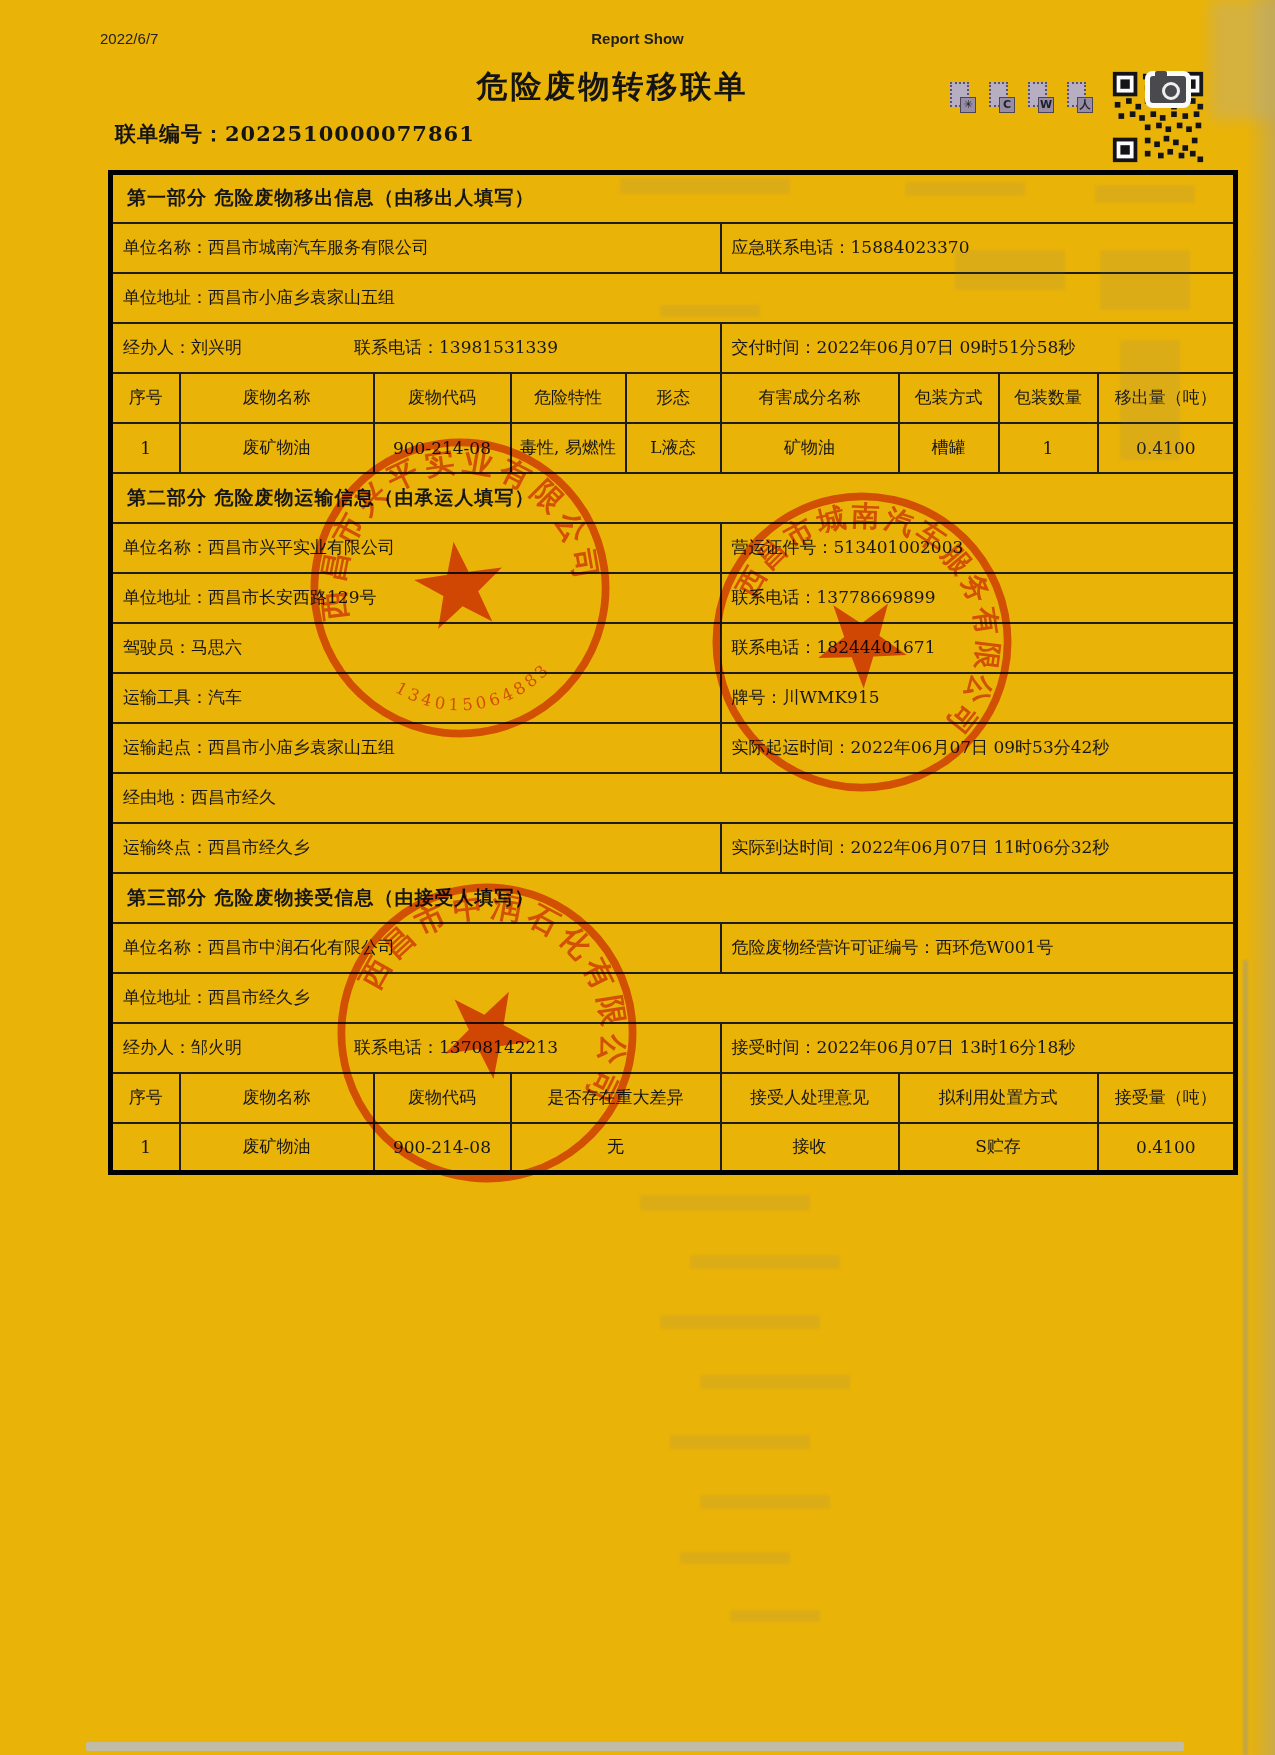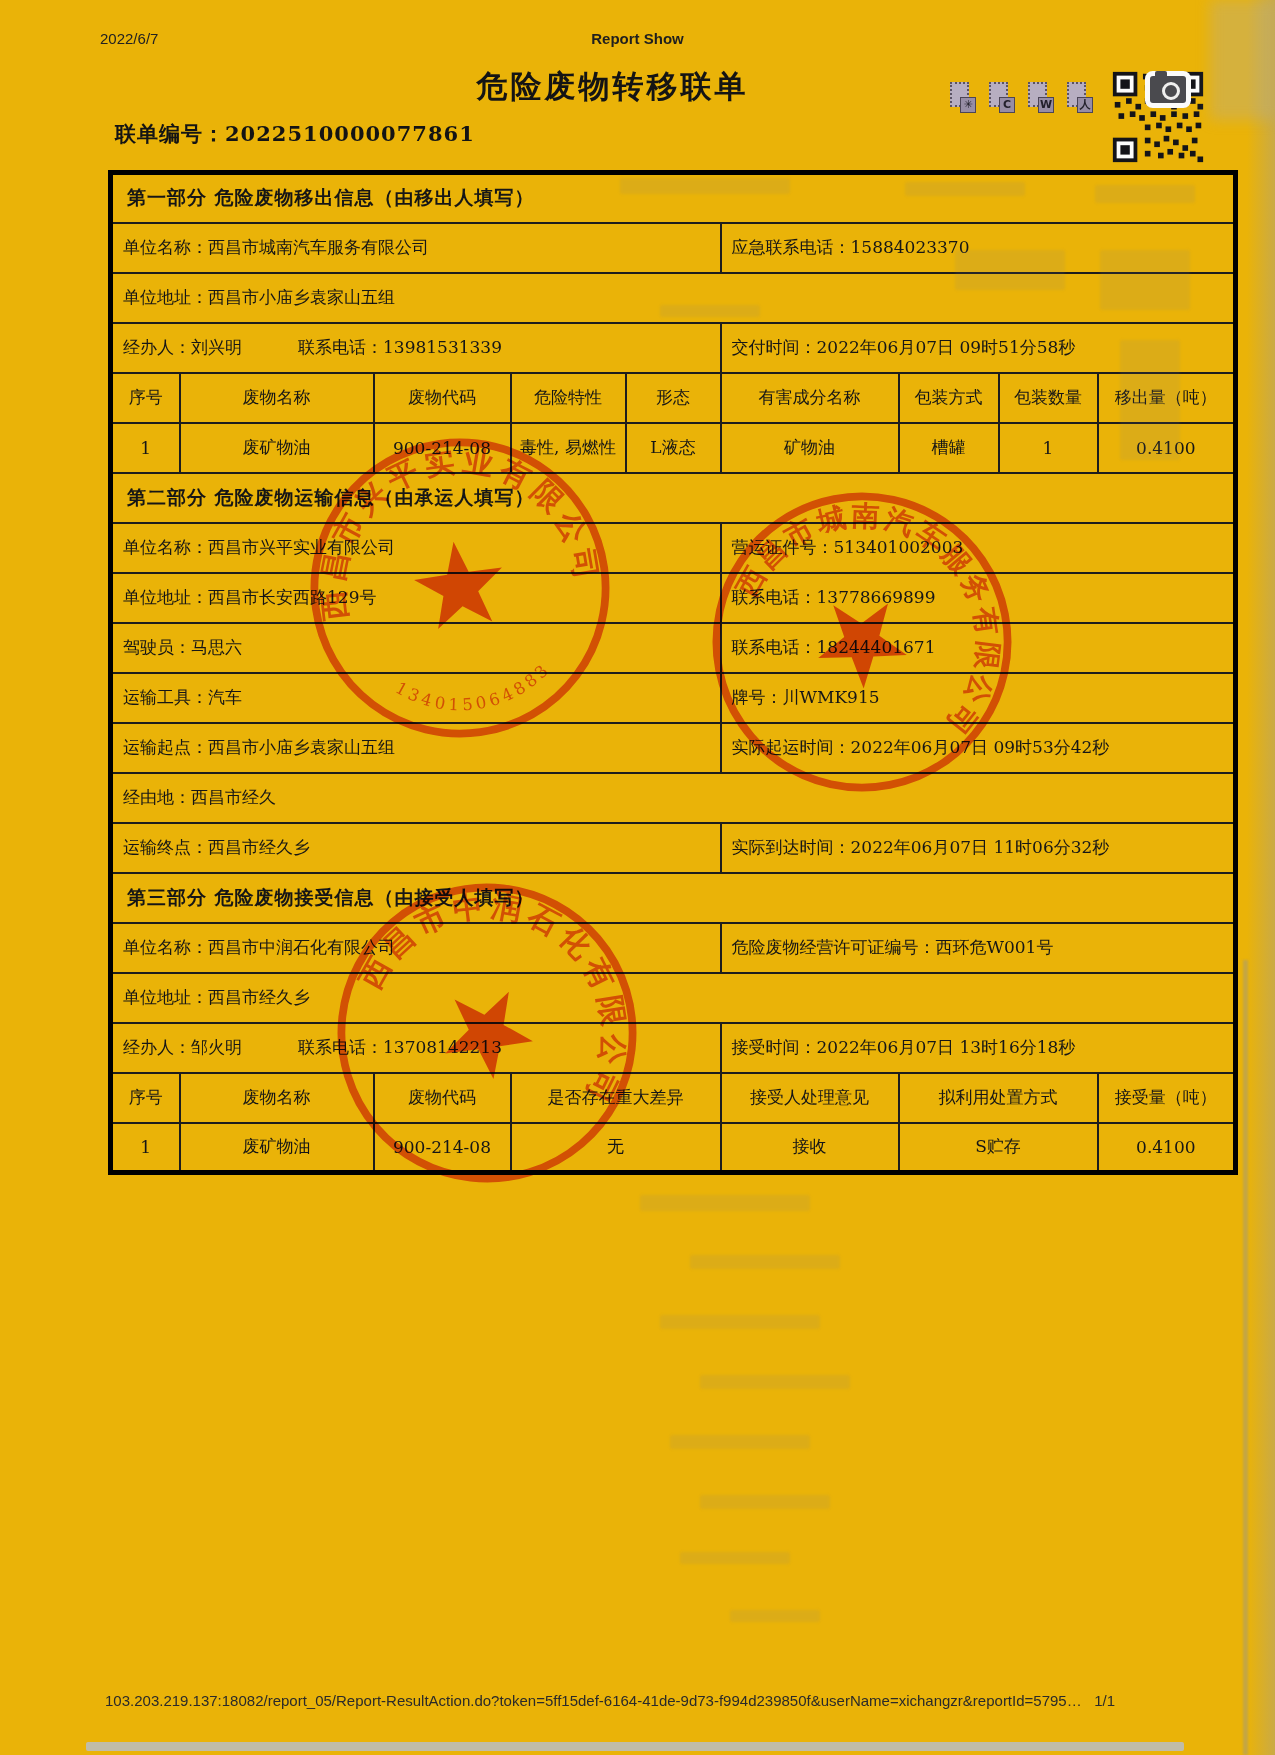--- a/index.html
+++ b/index.html
@@ -68,21 +68,21 @@
     border:5px solid #000000;
   }
   .doc-table tr { height:50px; }
   .doc-table td {
     border:2px solid #1d1d1d; font-size:17px; padding:0 10px;
     color:#161616; vertical-align:middle; overflow:hidden;
   }
   .doc-table td.sec { font-weight:bold; font-size:19px; letter-spacing:1px; padding-left:14px; }
   .doc-table td.ctr { text-align:center; padding:0 3px; }
   .pairs { display:flex; align-items:flex-start; }
-  .pairs .gap { margin-left:56px; }
+  .pairs .gap { margin-left:112px; }
   
   .stamp { position:absolute; width:330px; height:330px; mix-blend-mode:multiply; opacity:.82; }
   .stamp-a { left:295px; top:423px; transform:rotate(-8deg); }
   .stamp-b { left:697px; top:477px; transform:rotate(34deg); }
   .stamp-c { left:322px; top:868px; transform:rotate(28deg); }
   
   .ghost { position:absolute; background:rgba(110,122,148,.11); filter:blur(1.5px); border-radius:2px; }
   .edge-right {
     position:absolute; right:0; top:0; width:28px; height:100%;
     background:linear-gradient(to left, rgba(150,156,168,.38), rgba(150,156,168,0));
@@ -347,18 +347,14 @@
   <div class="ghost" style="left:700px;top:1375px;width:150px;height:14px"></div>
   <div class="ghost" style="left:670px;top:1435px;width:140px;height:14px"></div>
   <div class="ghost" style="left:700px;top:1495px;width:130px;height:14px"></div>
   <div class="ghost" style="left:680px;top:1552px;width:110px;height:12px"></div>
   <div class="ghost" style="left:730px;top:1610px;width:90px;height:12px"></div>
   <div class="edge-right"></div>
   <div class="haze-tr"></div>
   <div class="streak-right"></div>
   <div class="band-bottom"></div>
 
-  <div class="footer">
-    <span>103.203.219.137:18082/report_05/Report-ResultAction.do?token=5ff15def-6164-41de-9d73-f994d239850f&amp;userName=xichangzr&amp;reportId=5795…</span>
-    <span>1/1</span>
-  </div>
 
 </div>
 
 </body></html>

